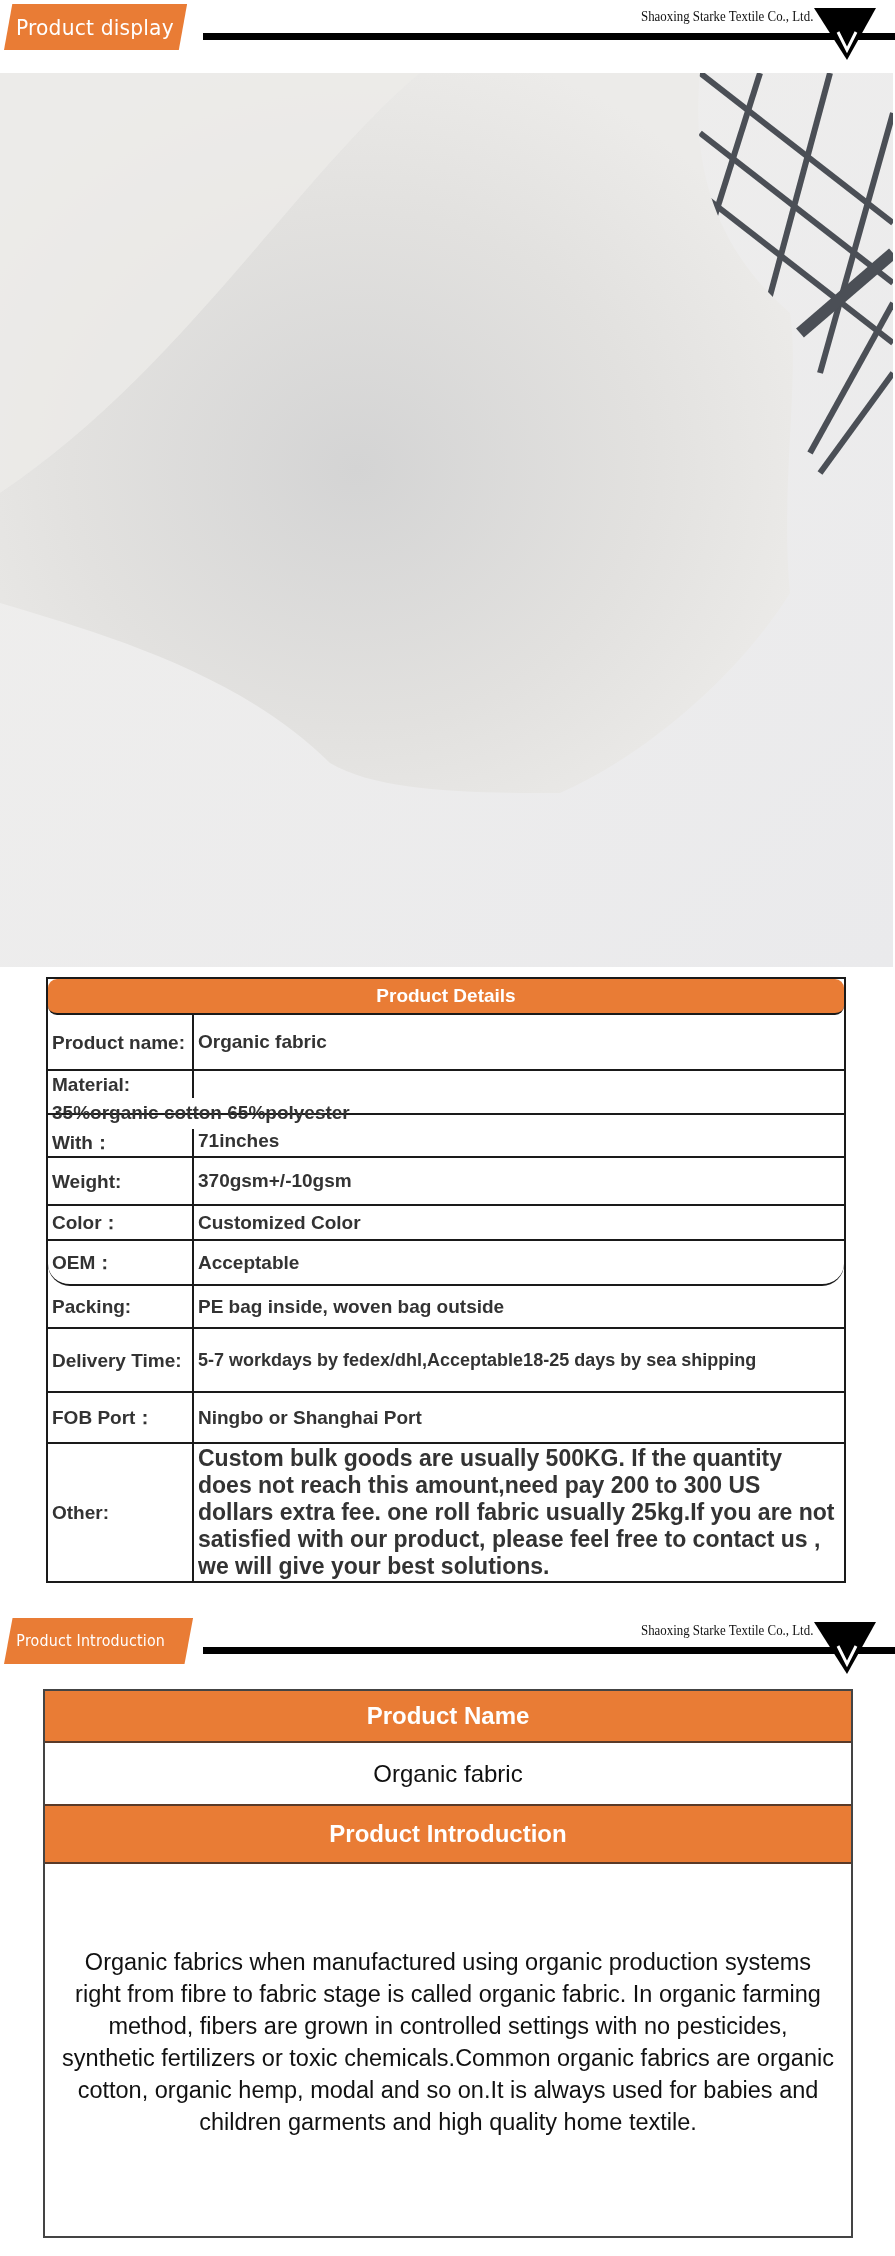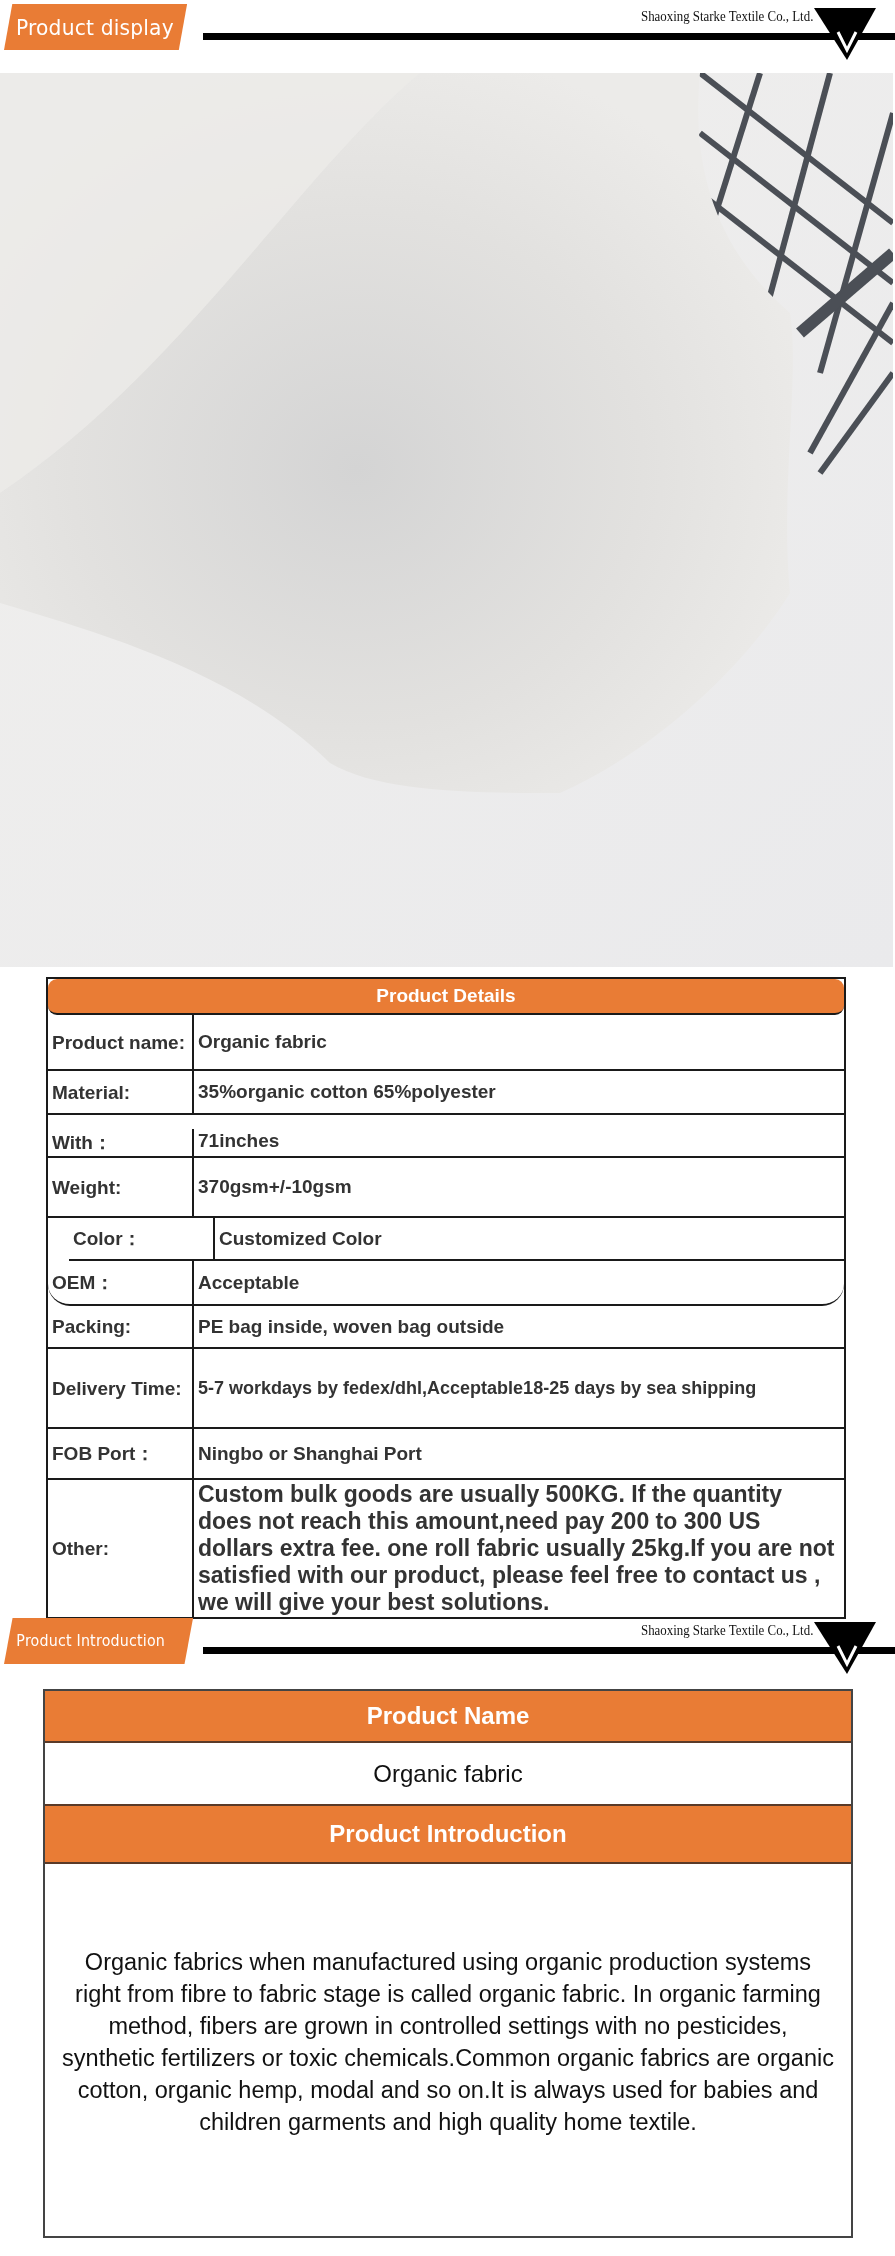--- a/index.html
+++ b/index.html
@@ -115,45 +115,45 @@
   </svg>
 </div>
 
 <div class="details">
   <div class="details-head">Product Details</div>
 
   <div class="drow" style="height:56px;text-align:center;">
     <div class="dlabel">Product name:</div>
     <div class="dvalue">Organic fabric</div>
   </div>
-  <div class="drow" style="height:44px;">
+  <div class="drow" style="height:44px;flex-direction:column;">
     <div class="dlabel">Material:</div>
     <div class="dvalue">35%organic cotton 65%polyester</div>
   </div>
   <div class="drow" style="height:43px;align-items:flex-end;">
     <div class="dlabel">With：</div>
     <div class="dvalue">71inches</div>
   </div>
-  <div class="drow" style="height:60px;">
+  <div class="drow" style="height:48px;">
     <div class="dlabel">Weight:</div>
     <div class="dvalue">370gsm+/-10gsm</div>
   </div>
-  <div class="drow" style="height:43px;margin-left:21px;">
+  <div class="drow" style="height:35px;">
     <div class="dlabel">Color：</div>
     <div class="dvalue">Customized Color</div>
   </div>
   <div class="drow" style="height:45px;border-radius:22px;">
     <div class="dlabel">OEM：</div>
     <div class="dvalue">Acceptable</div>
   </div>
   <div class="drow" style="height:43px;">
     <div class="dlabel">Packing:</div>
     <div class="dvalue">PE bag inside, woven bag outside</div>
   </div>
-  <div class="drow" style="height:80px;">
+  <div class="drow" style="height:64px;">
     <div class="dlabel">Delivery Time:</div>
     <div class="dvalue" style="font-size:18px;">5-7 workdays by fedex/dhl,Acceptable18-25 days by sea shipping</div>
   </div>
   <div class="drow" style="height:51px;">
     <div class="dlabel">FOB Port：</div>
     <div class="dvalue">Ningbo or Shanghai Port</div>
   </div>
   <div class="drow" style="height:137px;">
     <div class="dlabel">Other:</div>
     <div class="dvalue" style="font-size:23px; line-height:27px;">Custom bulk goods are usually 500KG. If the quantity does not reach this amount,need pay 200 to 300 US dollars extra fee. one roll fabric usually 25kg.If you are not satisfied with our product, please feel free to contact us , we will give your best solutions.</div>

